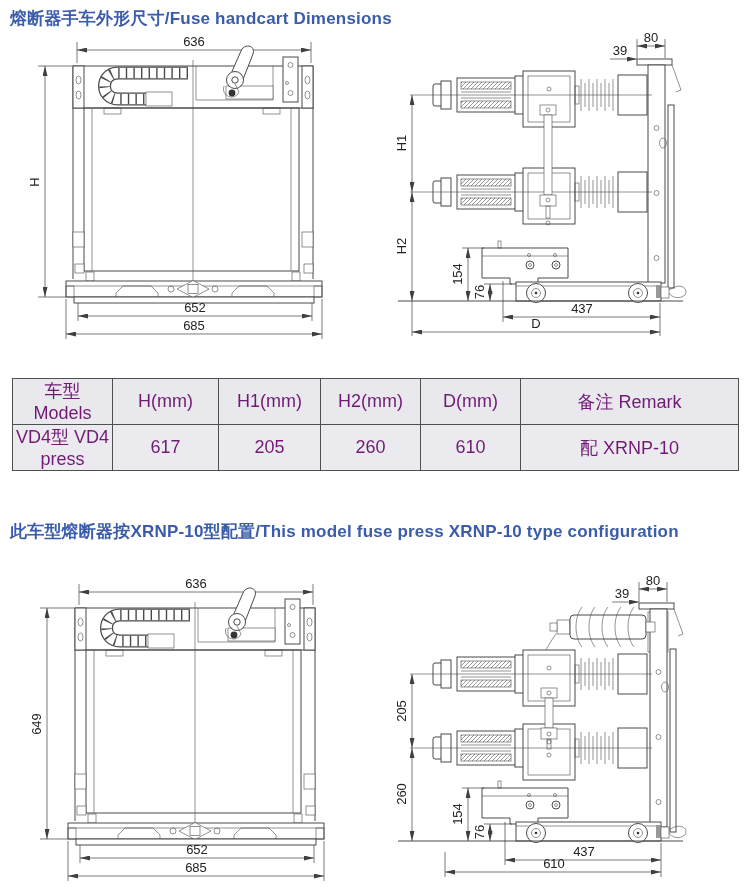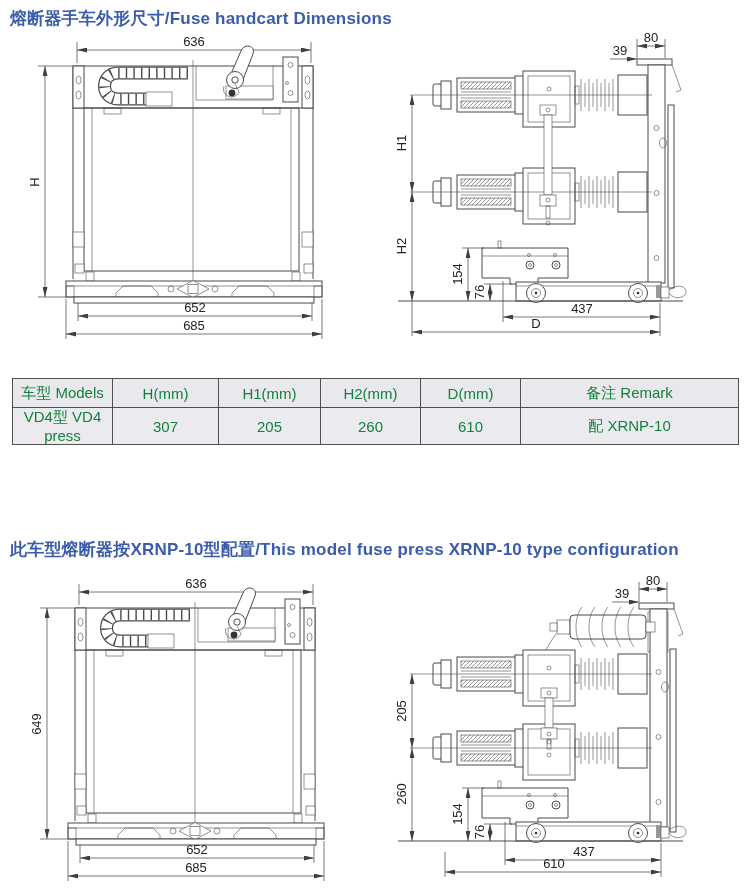--- a/index.html
+++ b/index.html
@@ -1,34 +1,34 @@
 <!DOCTYPE html>
 <html><head>
 <meta charset="utf-8">
 <style>
   * { margin:0; padding:0; box-sizing:border-box; }
   html,body { background:#fff; }
   body { width:750px; height:896px; position:relative; font-family:"Liberation Sans",sans-serif; }
   .page { position:absolute; left:0; top:0; width:750px; height:896px; background:#fff; overflow:hidden; }
   .sec-title { position:absolute; left:10px; font-size:17px; font-weight:bold; color:#3a5caa; white-space:nowrap; letter-spacing:0.2px; }
   #title1 { top:7px; }
-  #title2 { top:520px;margin-top:18px; }
+  #title2 { top:520px; }
   svg.draw { position:absolute; overflow:visible; }
   
   .ln  { fill:none; stroke:#4a4a4a; stroke-width:1; }
   .lnf { fill:#fff;  stroke:#4a4a4a; stroke-width:1; }
   .thin{ stroke-width:0.6; }
   .dim { fill:none; stroke:#3f3f3f; stroke-width:0.7; }
   text.dm { font-family:"Liberation Sans",sans-serif; font-size:13px; fill:#222; text-anchor:middle; }
   .chA { fill:none; stroke:#4a4a4a; stroke-width:13; }
   .chB { fill:none; stroke:#ffffff; stroke-width:10.5; }
   .chC { fill:none; stroke:#4a4a4a; stroke-width:10.5; stroke-dasharray:1.4 6.2; }
   .hatch { fill:url(#hch); stroke:#4a4a4a; stroke-width:0.6; }
   
-  .dims-table { position:absolute; left:12px; top:378px; width:726px; border-collapse:collapse; table-layout:fixed; font-size:15px; color:#15803d; }
+  .dims-table { position:absolute; left:12px; top:378px; width:726px; border-collapse:collapse; table-layout:fixed; font-size:18px; color:#701a75; }
   .dims-table td { border:1px solid #4f4f4f; text-align:center; vertical-align:middle; height:29px; padding:0 2px; background:#fff; }
   .dims-table tr.hd td { background:#e9e9ed; }
   .dims-table tr.alt td { background:#ebebef; }
 </style>
 </head>
 <body>
 
 <div class="page">
 
   <svg width="0" height="0" style="position:absolute" aria-hidden="true">
@@ -239,21 +239,21 @@
       <tr class="hd">
         <td>车型 Models</td>
         <td>H(mm)</td>
         <td>H1(mm)</td>
         <td>H2(mm)</td>
         <td>D(mm)</td>
         <td>备注 Remark</td>
       </tr>
       <tr class="alt">
         <td>VD4型 VD4 press</td>
-        <td>307</td>
+        <td>617</td>
         <td>205</td>
         <td>260</td>
         <td>610</td>
         <td>配 XRNP-10</td>
       </tr>
     </tbody>
   </table>
 
   <svg class="draw" style="left:22px;top:578px" width="330" height="310" viewBox="0 0 330 310">
     <use href="#frontGeom" xlink:href="#frontGeom"></use>

